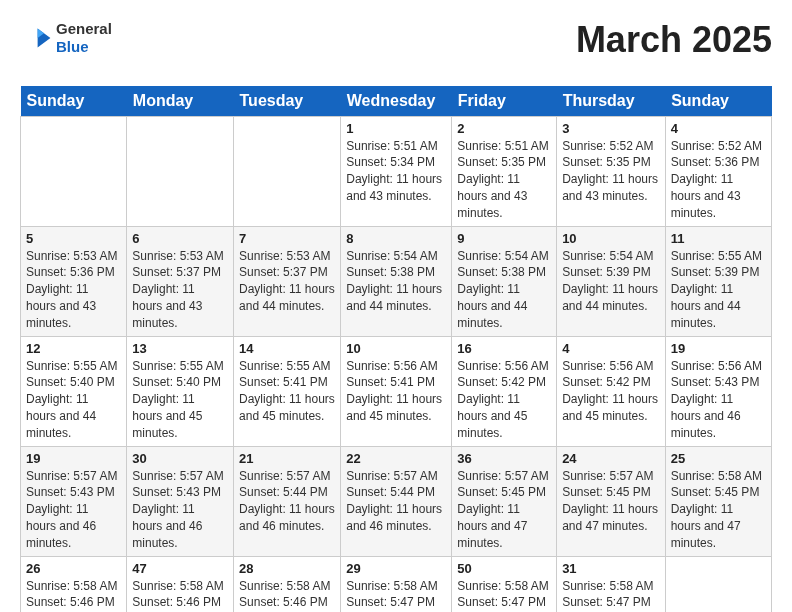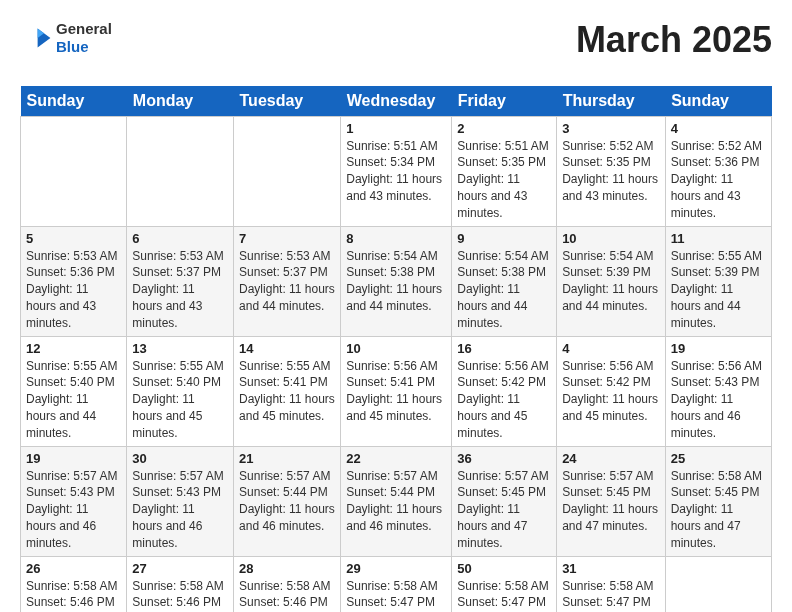--- a/index.html
+++ b/index.html
@@ -290,21 +290,21 @@
         </td>
       </tr>
       <tr>
         <td>
           <span class="day-num">26</span>
           <div class="day-info" style="white-space: pre-line;">Sunrise: 5:58 AM
 Sunset: 5:46 PM
 Daylight: 11 hours and 48 minutes.</div>
         </td>
         <td>
-          <span class="day-num">27</span>
+          <span class="day-num">47</span>
           <div class="day-info" style="white-space: pre-line;">Sunrise: 5:58 AM
 Sunset: 5:46 PM
 Daylight: 11 hours and 48 minutes.</div>
         </td>
         <td>
           <span class="day-num">28</span>
           <div class="day-info" style="white-space: pre-line;">Sunrise: 5:58 AM
 Sunset: 5:46 PM
 Daylight: 11 hours and 48 minutes.</div>
         </td>

